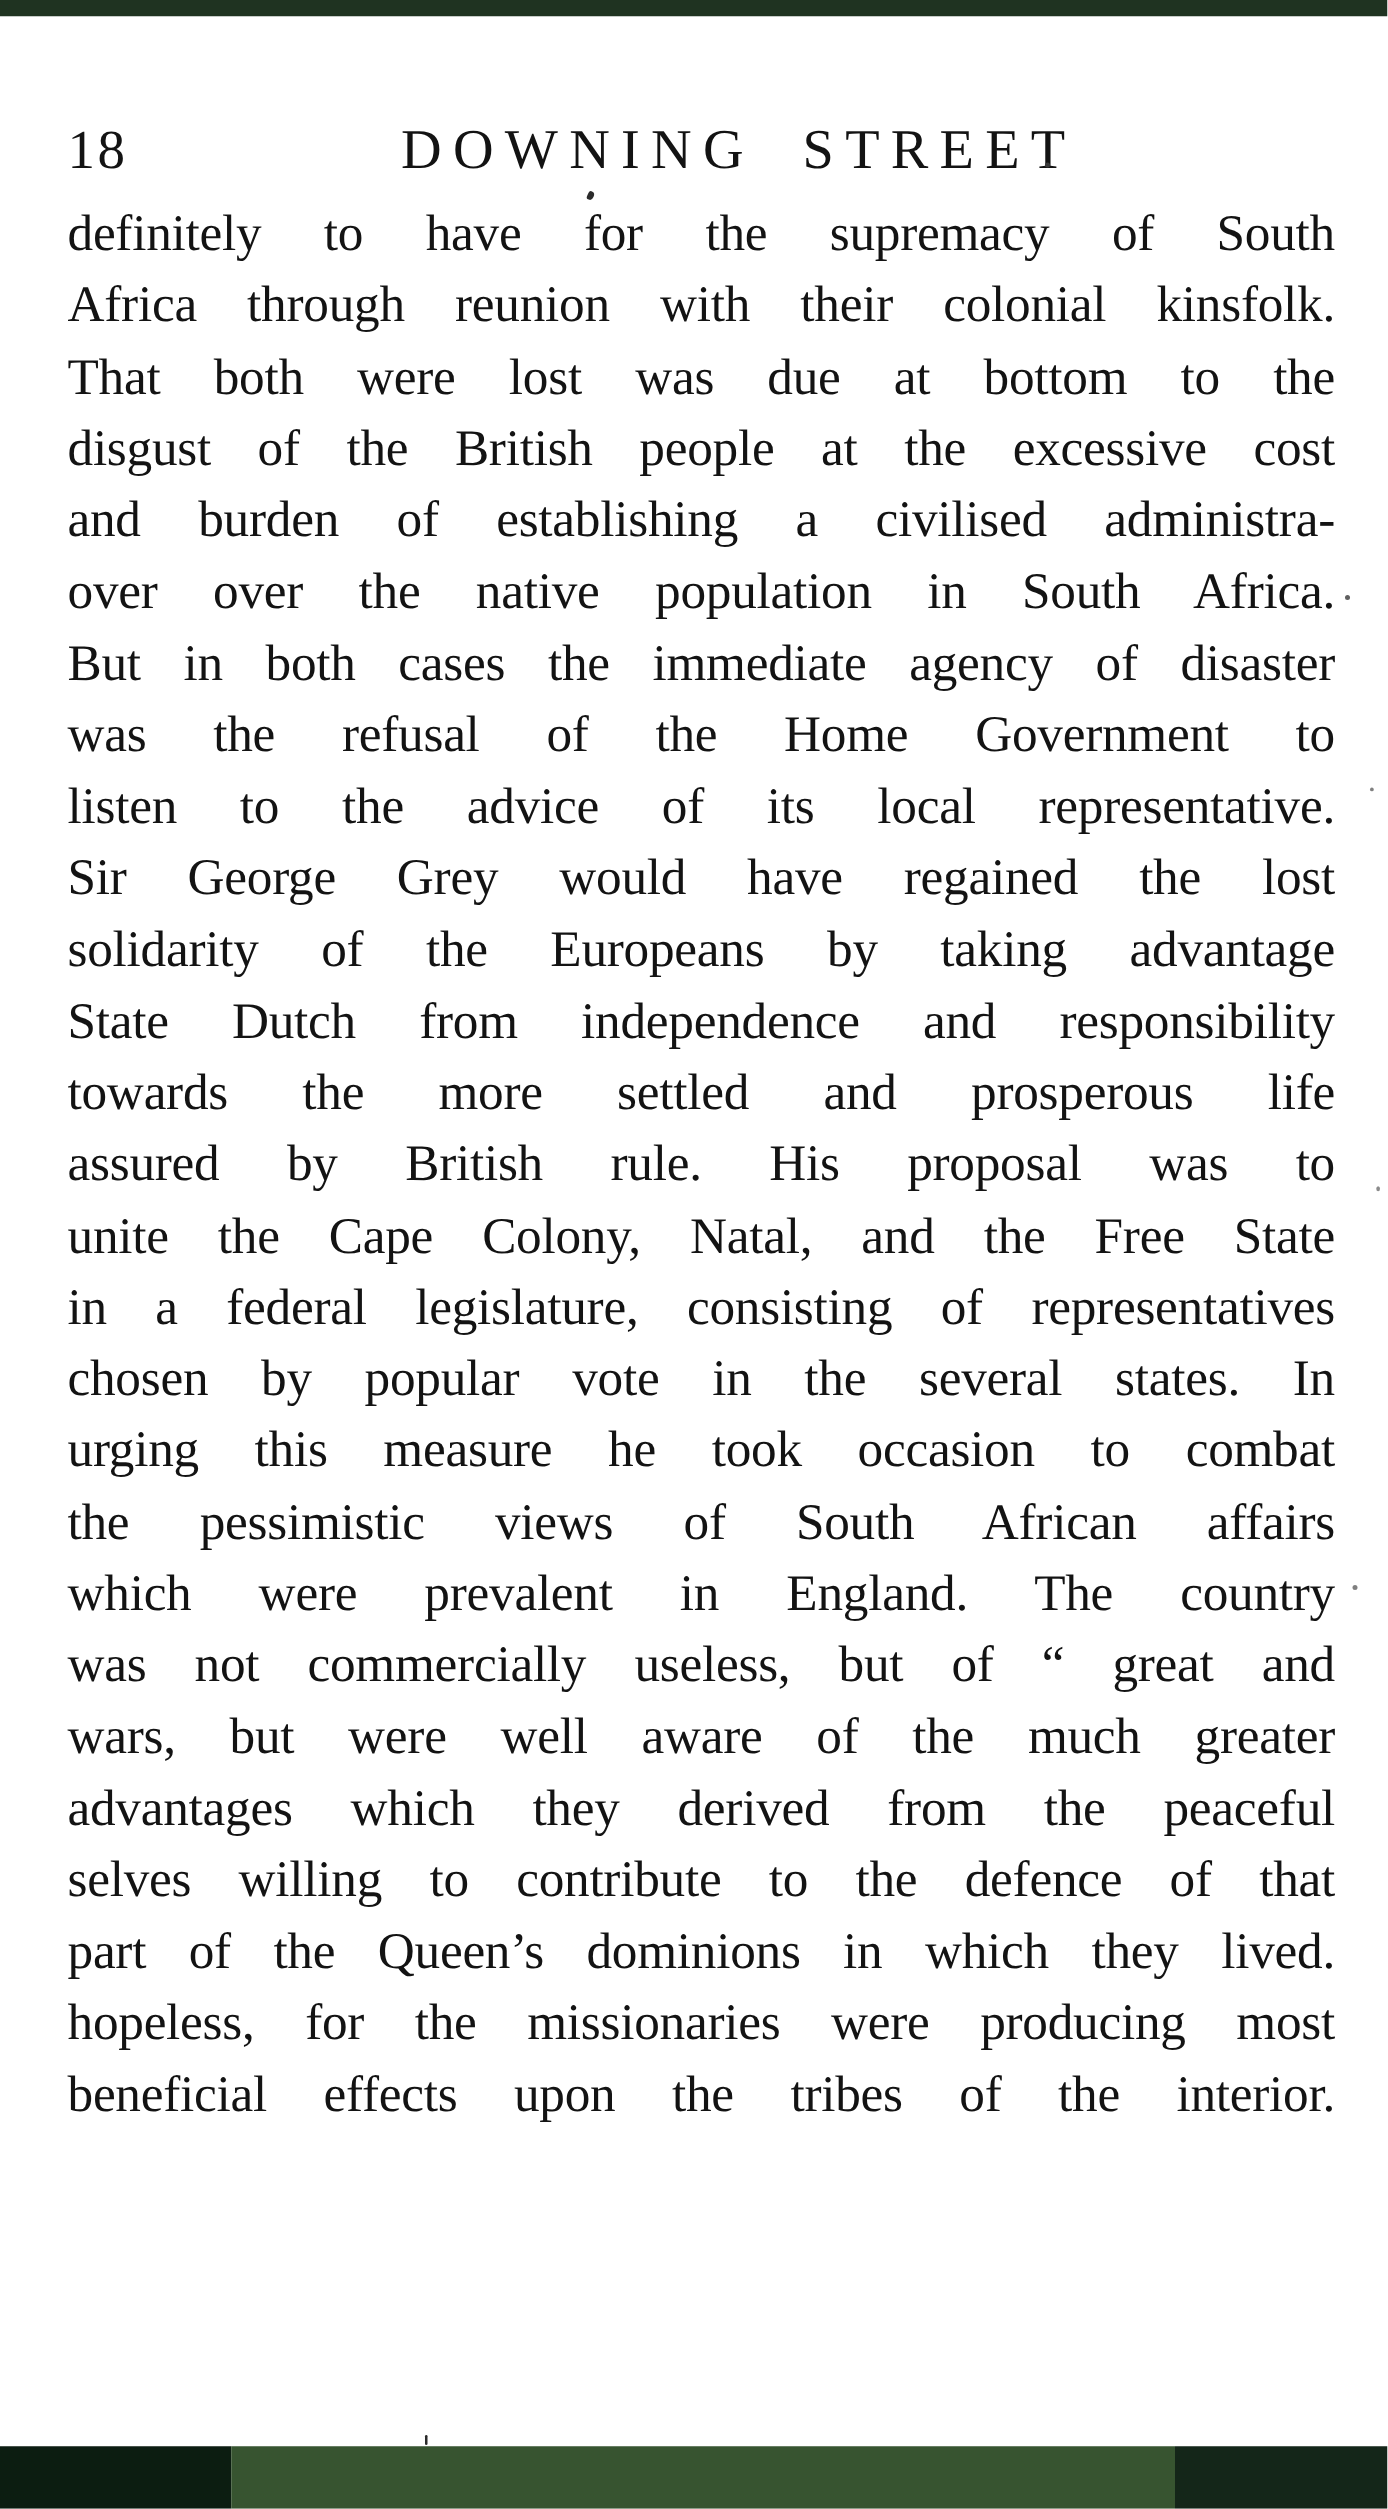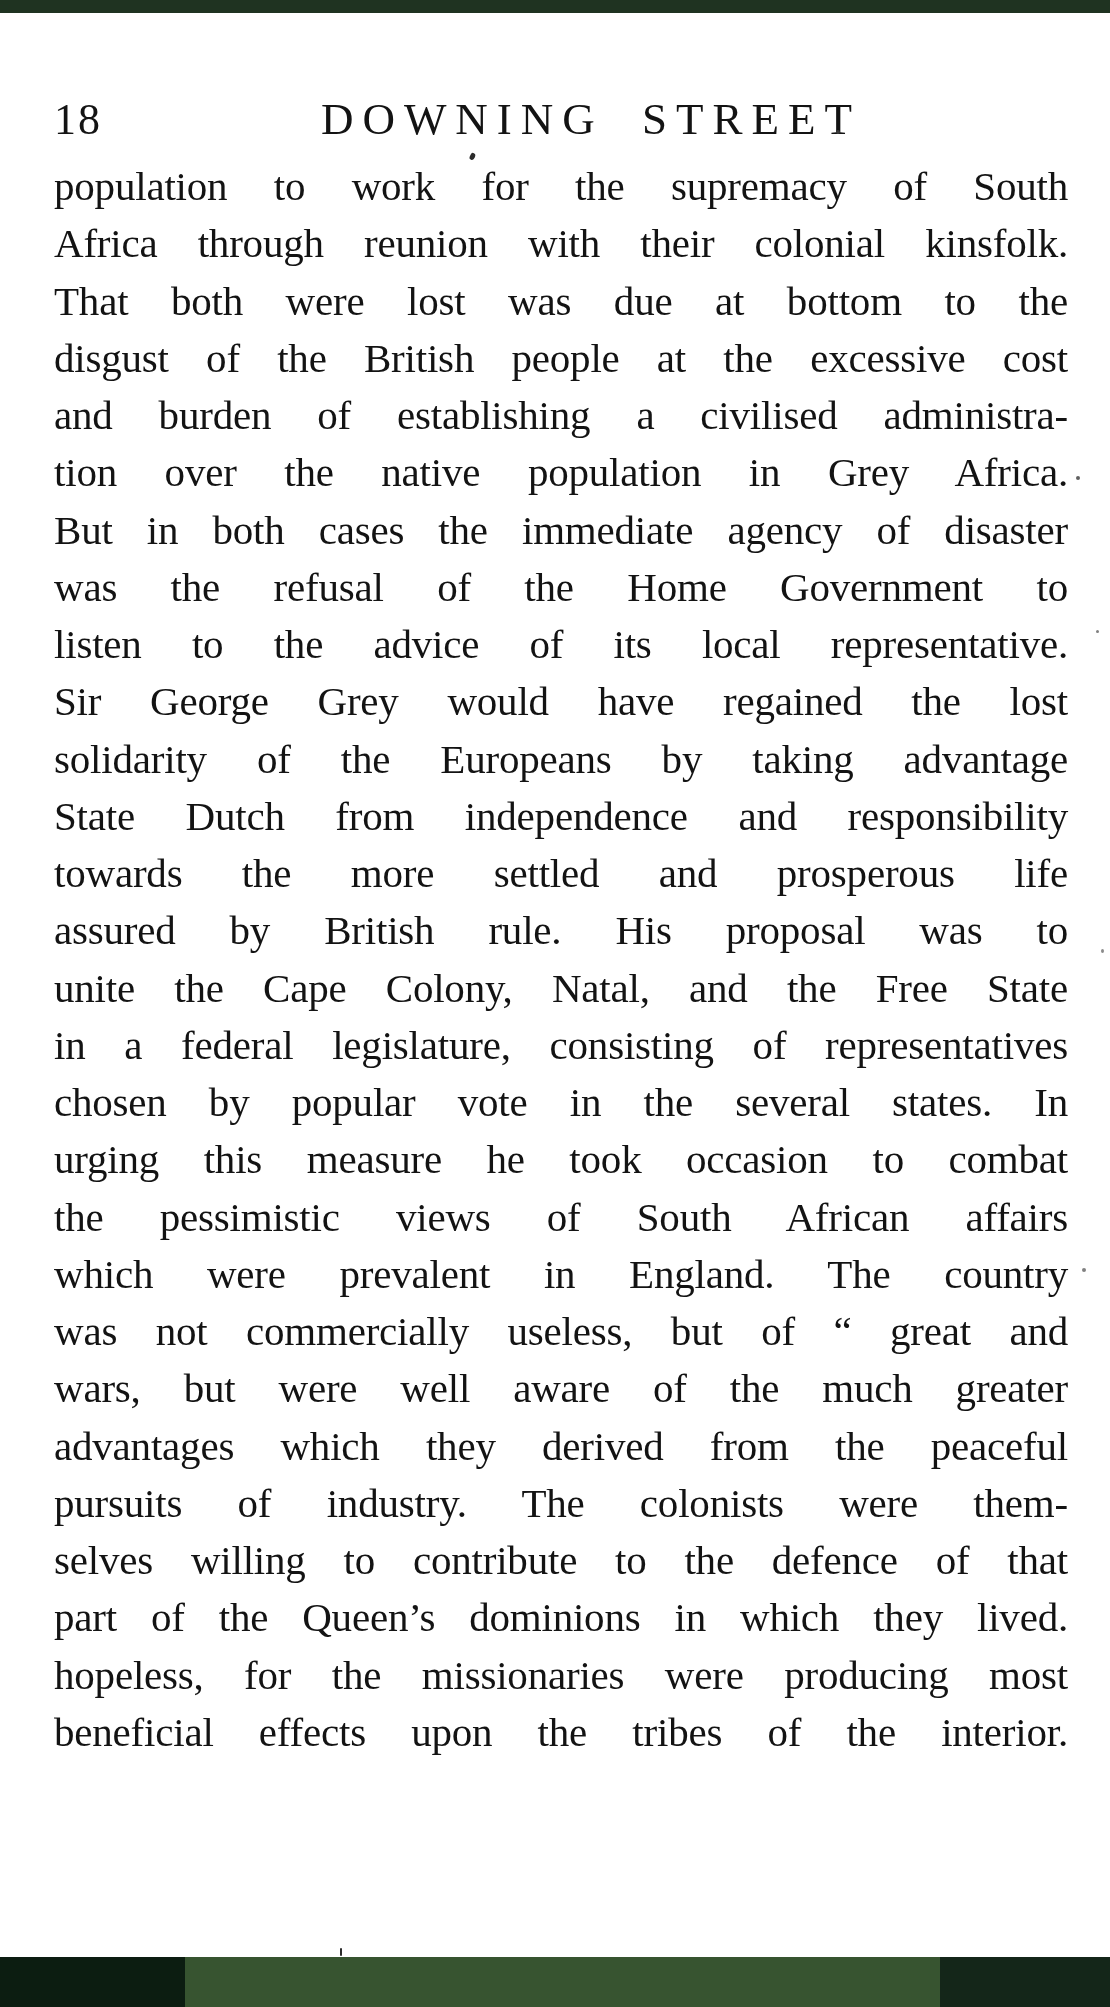--- a/index.html
+++ b/index.html
@@ -77,44 +77,43 @@
 </head>
 <body>
 
 <div class="top-bar" style="background: rgb(31, 51, 33);"></div>
 
 <div class="page-number">18</div>
 <div class="running-title">DOWNING STREET</div>
 <div class="title-period"></div>
 
 <div class="page-body">
-    <div class="line">population to work for the supremacy of South</div>
+    <div class="line">definitely to have for the supremacy of South</div>
     <div class="line">Africa through reunion with their colonial kinsfolk.</div>
     <div class="line">That both were lost was due at bottom to the</div>
     <div class="line">disgust of the British people at the excessive cost</div>
     <div class="line">and burden of establishing a civilised administra-</div>
-    <div class="line">tion over the native population in Grey Africa.</div>
+    <div class="line">over over the native population in South Africa.</div>
     <div class="line">But in both cases the immediate agency of disaster</div>
     <div class="line">was the refusal of the Home Government to</div>
     <div class="line">listen to the advice of its local representative.</div>
     <div class="line">Sir George Grey would have regained the lost</div>
     <div class="line">solidarity of the Europeans by taking advantage</div>
     <div class="line">State Dutch from independence and responsibility</div>
     <div class="line">towards the more settled and prosperous life</div>
     <div class="line">assured by British rule.  His proposal was to</div>
     <div class="line">unite the Cape Colony, Natal, and the Free State</div>
     <div class="line">in a federal legislature, consisting of representatives</div>
     <div class="line">chosen by popular vote in the several states.  In</div>
     <div class="line">urging this measure he took occasion to combat</div>
     <div class="line">the pessimistic views of South African affairs</div>
     <div class="line">which were prevalent in England.  The country</div>
     <div class="line">was not commercially useless, but of “ great and</div>
     <div class="line">wars, but were well aware of the much greater</div>
     <div class="line">advantages which they derived from the peaceful</div>
-    <div class="line">pursuits of industry.  The colonists were them-</div>
     <div class="line">selves willing to contribute to the defence of that</div>
     <div class="line">part of the Queen’s dominions in which they lived.</div>
     <div class="line">hopeless, for the missionaries were producing most</div>
     <div class="line">beneficial effects upon the tribes of the interior.</div>
   </div>
 
 <div class="speckle s1"></div>
 <div class="speckle s2"></div>
 <div class="speckle s3"></div>
 <div class="speckle s4"></div>

